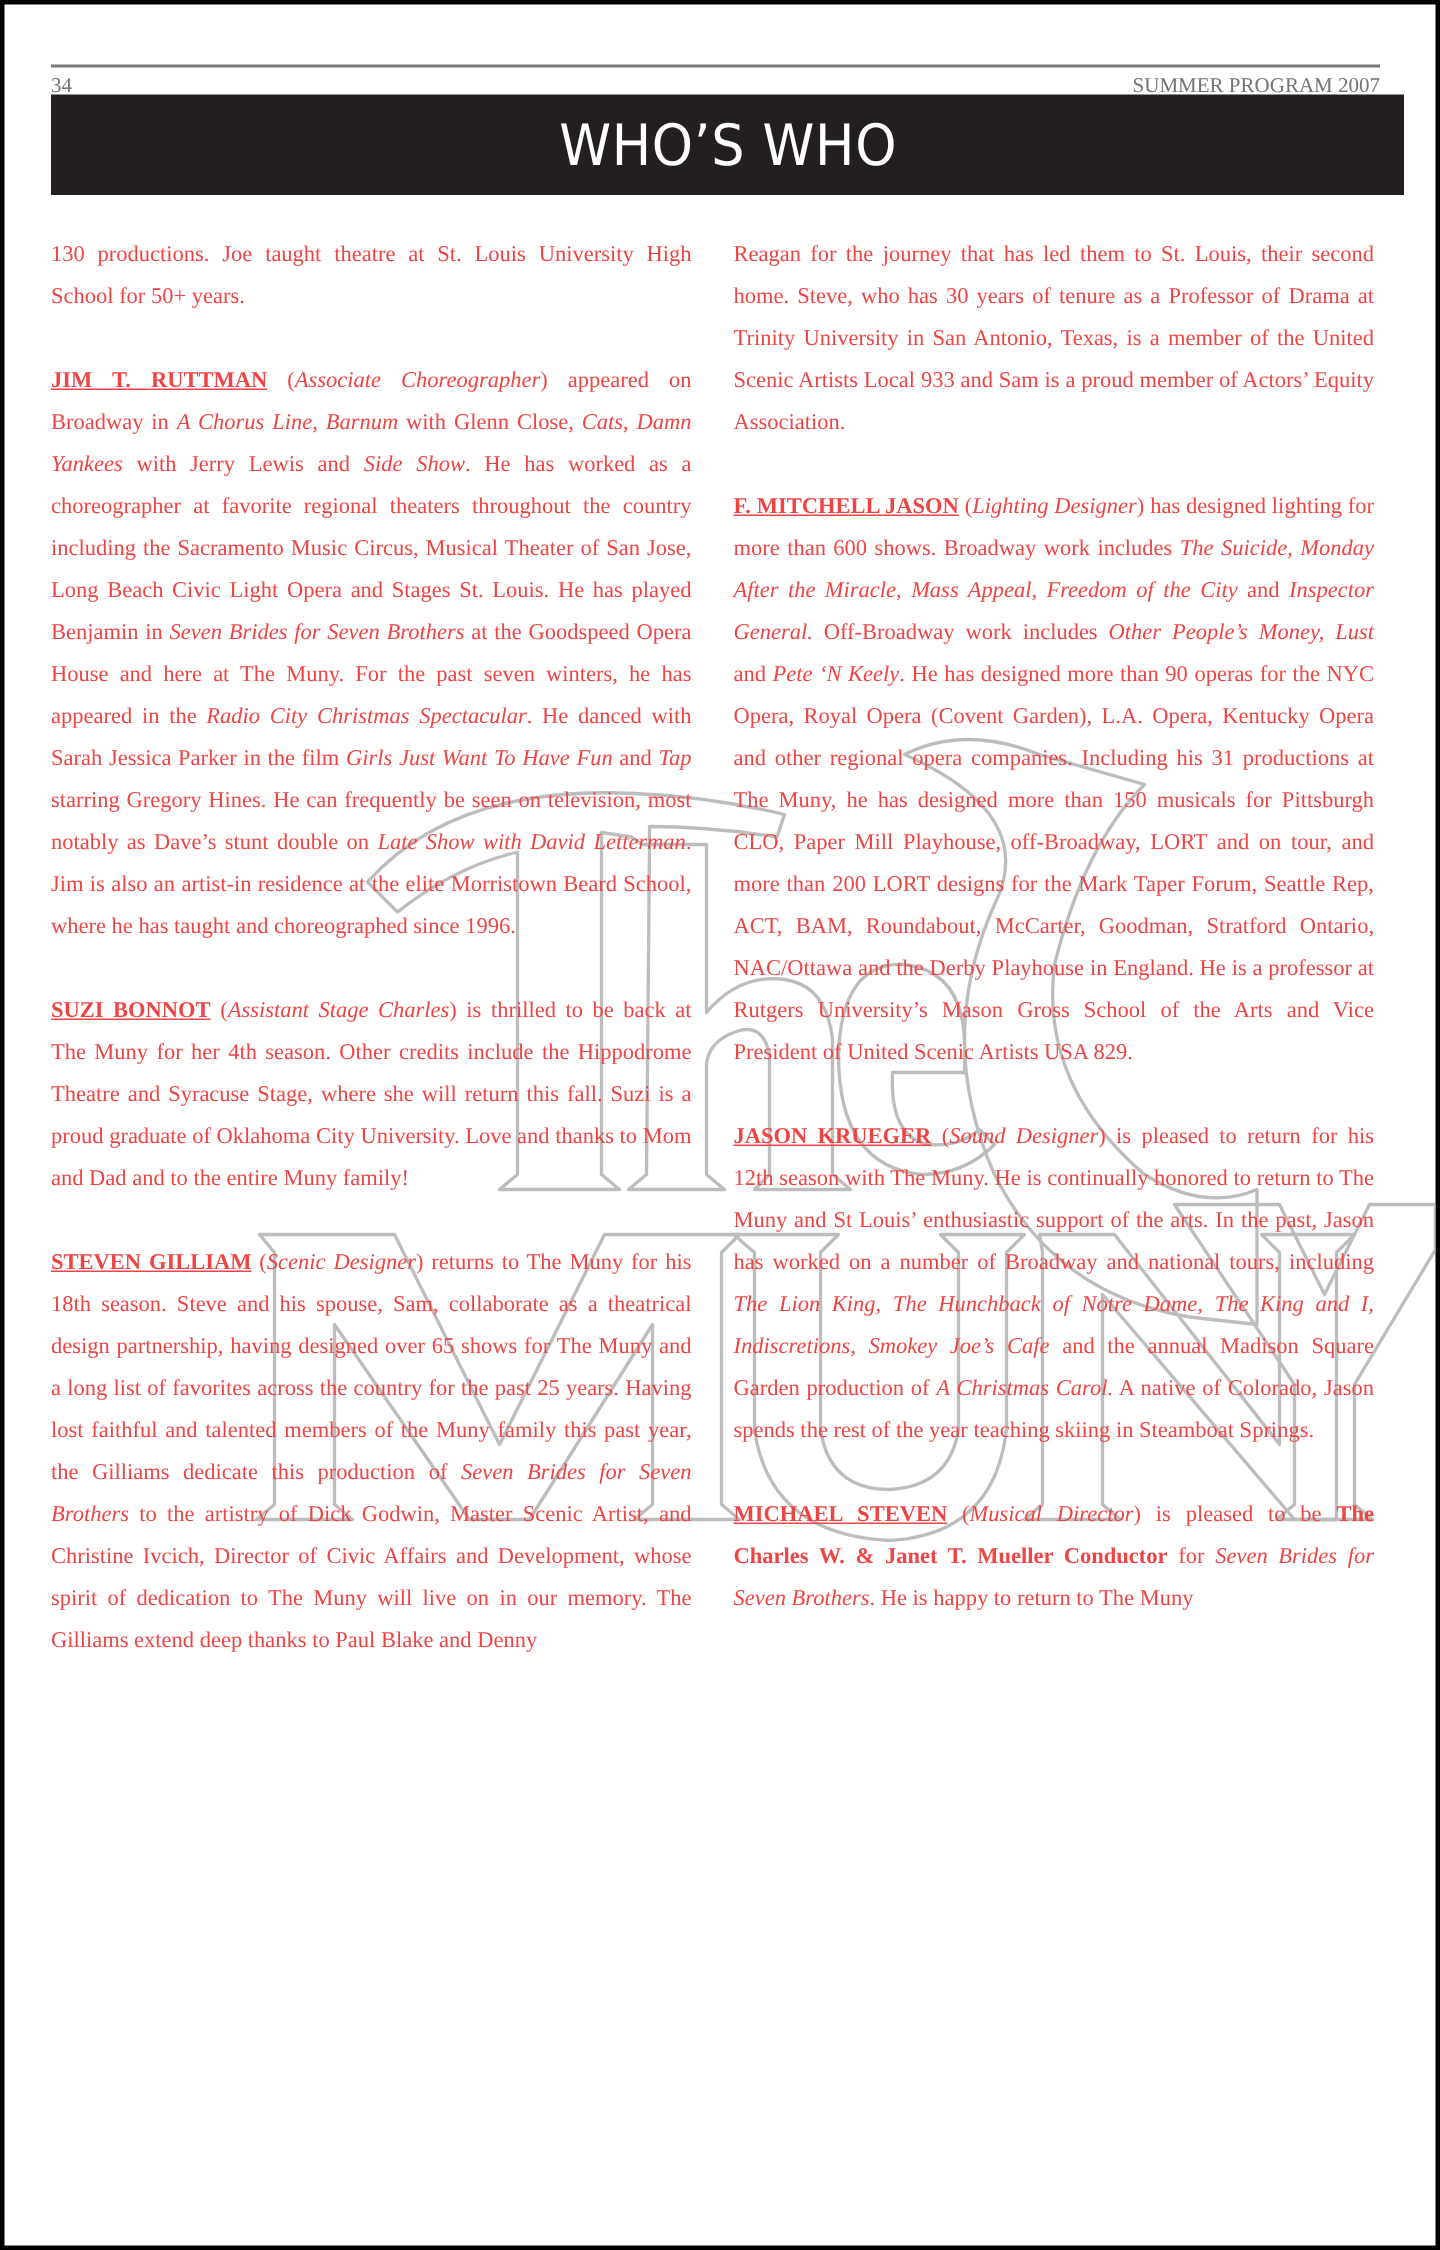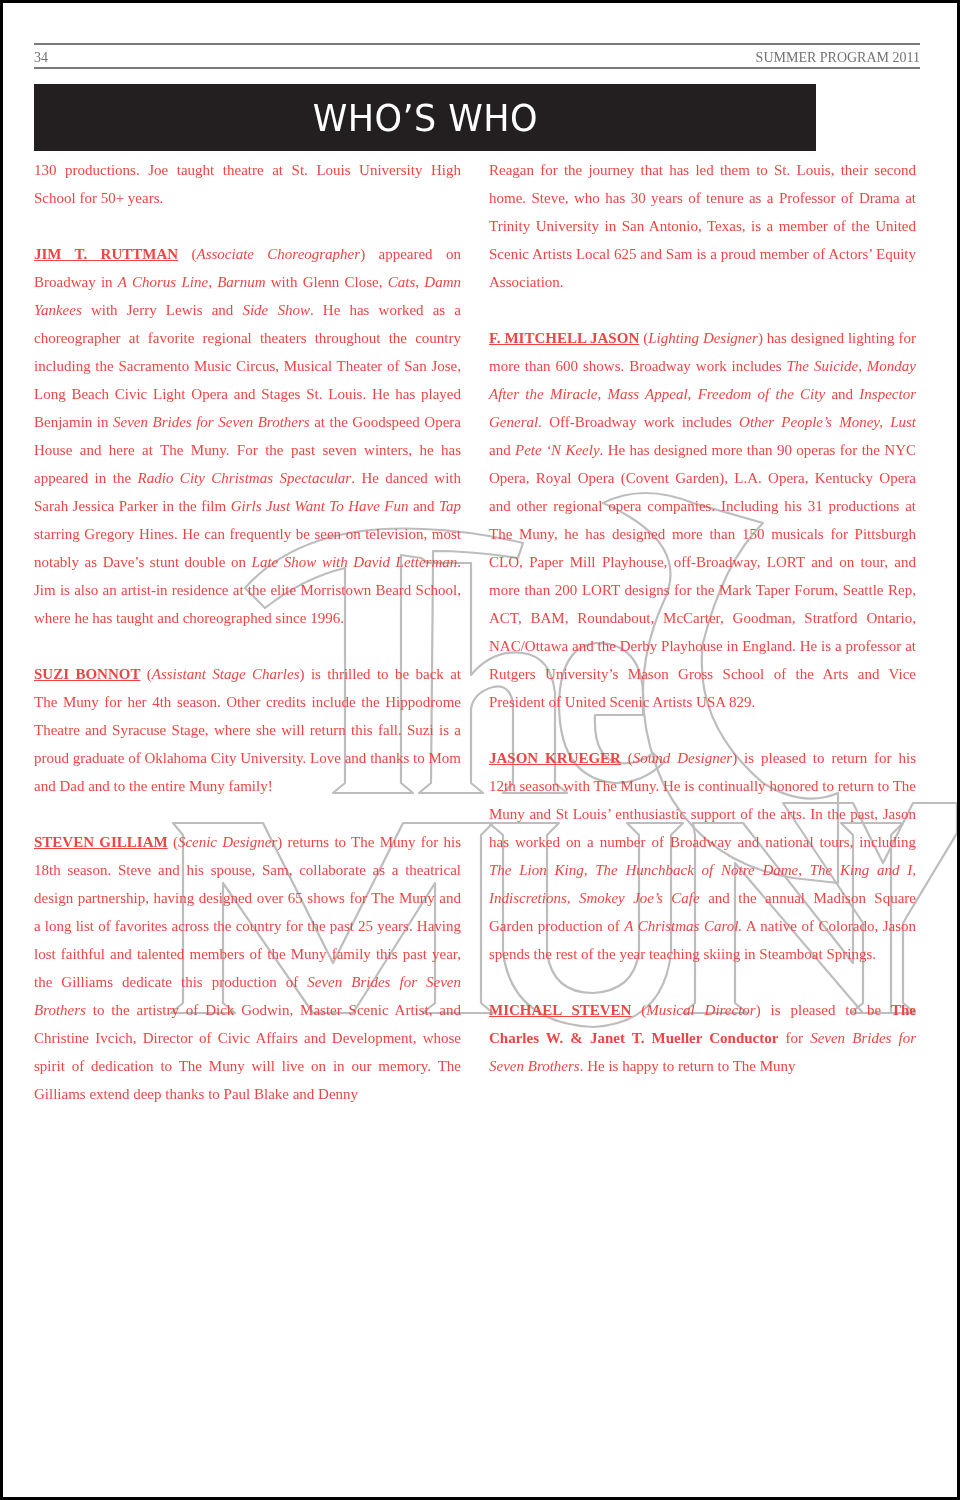--- a/index.html
+++ b/index.html
@@ -10,21 +10,21 @@
     }
     .rule { position: absolute; left: 31px; width: 886px; height: 2px; background: #7a7a7a; }
     .rule.top { top: 40px; }
     .rule.bottom { top: 64px; }
     .running-head {
       position: absolute; left: 31px; top: 46px; width: 886px; height: 18px;
       font-family: "Liberation Serif", serif; font-size: 14px; color: #737373;
       display: flex; justify-content: space-between; align-items: center;
     }
     .title-bar {
-      position: absolute; left: 31px; top: 81px; width: 782px; height: 67px;
+      position: absolute; left: 31px; top: 60px; width: 902px; height: 67px;
       background: #231f20; display: flex; align-items: center; justify-content: center;
     }
     .title-bar h1 {
       font-family: "DejaVu Sans", sans-serif; font-weight: normal; color: #fff;
       font-size: 38px; letter-spacing: 0.5px; transform: scaleX(0.92);
     }
     .watermark {
       position: absolute; left: 0; top: 0; width: 954px; height: 1494px; pointer-events: none;
     }
     .col {
@@ -41,21 +41,21 @@
     strong { font-weight: bold; }
   </style>
 </head>
 <body>
 
 <div class="page">
 
   <div class="rule top"></div>
   <div class="running-head">
     <span>34</span>
-    <span>SUMMER PROGRAM 2011</span>
+    <span>SUMMER PROGRAM 2007</span>
   </div>
   <div class="rule bottom"></div>
 
   <div class="title-bar">
     <h1>WHO’S WHO</h1>
   </div>
 
   <svg class="watermark" viewBox="0 0 954 1494">
     <g fill="none" stroke="#bdbdbd" stroke-width="2.2" stroke-linejoin="round">
 
@@ -93,21 +93,21 @@
     </p>
 
     <p>
       <span class="name">STEVEN GILLIAM</span>
       (<em>Scenic Designer</em>)<span> returns to The Muny for his 18th season. Steve and his spouse, Sam, collaborate as a theatrical design partnership, having designed over 65 shows for The Muny and a long list of favorites across the country for the past 25 years. Having lost faithful and talented members of the Muny family this past year, the Gilliams dedicate this production of </span><em>Seven Brides for Seven Brothers</em><span> to the artistry of Dick Godwin, Master Scenic Artist, and Christine Ivcich, Director of Civic Affairs and Development, whose spirit of dedication to The Muny will live on in our memory. The Gilliams extend deep thanks to Paul Blake and Denny</span>
     </p>
   </div>
 
   <div class="col right">
     <p>
-      <span>Reagan for the journey that has led them to St. Louis, their second home. Steve, who has 30 years of tenure as a Professor of Drama at Trinity University in San Antonio, Texas, is a member of the United Scenic Artists Local 625 and Sam is a proud member of Actors’ Equity Association.</span>
+      <span>Reagan for the journey that has led them to St. Louis, their second home. Steve, who has 30 years of tenure as a Professor of Drama at Trinity University in San Antonio, Texas, is a member of the United Scenic Artists Local 933 and Sam is a proud member of Actors’ Equity Association.</span>
     </p>
 
     <p>
       <span class="name">F. MITCHELL JASON</span>
       (<em>Lighting Designer</em>)<span> has designed lighting for more than 600 shows. Broadway work includes </span><em>The Suicide, Monday After the Miracle, Mass Appeal, Freedom of the City</em><span> and </span><em>Inspector General.</em><span> Off-Broadway work includes </span><em>Other People’s Money, Lust</em><span> and </span><em>Pete ‘N Keely</em><span>. He has designed more than 90 operas for the NYC Opera, Royal Opera (Covent Garden), L.A. Opera, Kentucky Opera and other regional opera companies. Including his 31 productions at The Muny, he has designed more than 150 musicals for Pittsburgh CLO, Paper Mill Playhouse, off-Broadway, LORT and on tour, and more than 200 LORT designs for the Mark Taper Forum, Seattle Rep, ACT, BAM, Roundabout, McCarter, Goodman, Stratford Ontario, NAC/Ottawa and the Derby Playhouse in England. He is a professor at Rutgers University’s Mason Gross School of the Arts and Vice President of United Scenic Artists USA 829.</span>
     </p>
 
     <p>
       <span class="name">JASON KRUEGER</span>
       (<em>Sound Designer</em>)<span> is pleased to return for his 12th season with The Muny. He is continually honored to return to The Muny and St Louis’ enthusiastic support of the arts. In the past, Jason has worked on a number of Broadway and national tours, including </span><em>The Lion King, The Hunchback of Notre Dame, The King and I, Indiscretions, Smokey Joe’s Cafe</em><span> and the annual Madison Square Garden production of </span><em>A Christmas Carol.</em><span> A native of Colorado, Jason spends the rest of the year teaching skiing in Steamboat Springs.</span>

